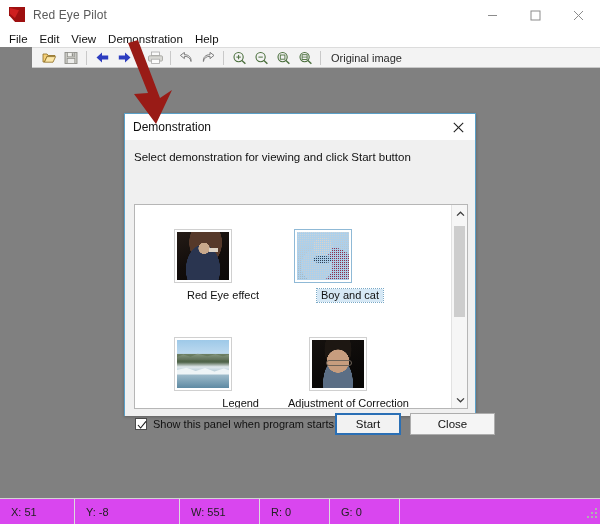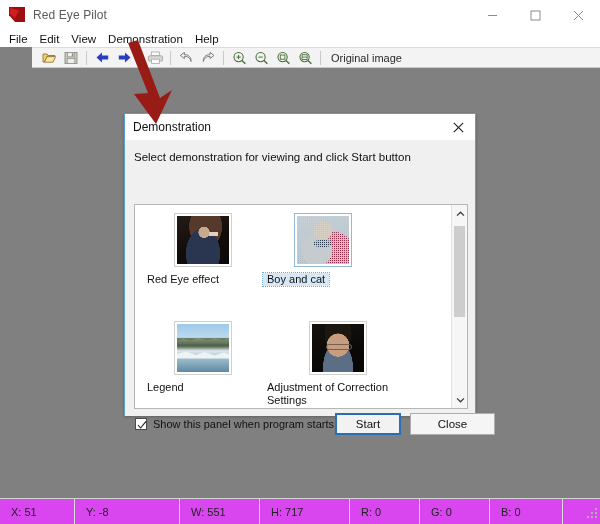--- a/index.html
+++ b/index.html
@@ -59,21 +59,21 @@
   .dlg-title span.t{font-size:12px;color:#101010;}
   .dlg-close{margin-left:auto;width:34px;height:25px;display:flex;align-items:center;
              justify-content:center;color:#202020;}
   .dlg-body{position:relative;height:276px;background:#f0f0f0;}
   .dlg-prompt{font-size:11.5px;color:#111;padding:11px 0 0 9px;}
 
   
   .listbox{position:absolute;left:9px;top:64px;width:334px;height:205px;background:#ffffff;
            border:1px solid #b6b6b6;box-sizing:border-box;overflow:hidden;}
   .items{position:absolute;left:0;top:0;width:316px;height:100%;}
-  .item{position:absolute;width:120px;text-align:left;}
+  .item{position:absolute;width:120px;text-align:right;margin-top:16px;}
   .item .thumb{width:58px;height:54px;margin:0 auto;background:#fff;border:1px solid #d0d0d0;
                box-sizing:border-box;padding:2px;position:relative;}
   .item .pic{width:100%;height:100%;position:relative;overflow:hidden;}
   .item .cap{font-size:11px;color:#111;margin-top:6px;line-height:12.5px;padding:0 4px;}
   .item.sel .thumb{border-color:#8fb9d6;background:#ffffff;}
   .item.sel .pic:after{content:"";position:absolute;inset:0;
       background-image:repeating-linear-gradient(0deg,rgba(173,208,235,.95) 0 1px,transparent 1px 2px),
                        repeating-linear-gradient(90deg,rgba(173,208,235,.95) 0 1px,transparent 1px 2px);}
   .item.sel .cap{background:#d6e8f5;outline:1px dotted #7aa9c6;display:inline-block;}
 
@@ -342,24 +342,22 @@
   <div class="arrow">
     <svg width="90" height="85" viewBox="0 0 90 85">
       <path d="M18 3 L28 0 L50 58 L62 50 L46 84 L24 54 L38 53 Z" fill="#991b16"></path>
     </svg>
   </div>
 
   <div class="statusbar">
     <div class="scell" style="width:75px;">X: 51</div>
     <div class="scell" style="width:105px;text-align:center;">Y: -8</div>
     <div class="scell" style="width:80px;">W: 551</div>
-    <div class="scell" style="width:90px;">H: 717</div>
     <div class="scell" style="width:70px;">R: 0</div>
     <div class="scell" style="width:70px;">G: 0</div>
-    <div class="scell" style="width:73px;">B: 0</div>
     <div class="scell last">
       <div class="grip">
         <i style="right:0;bottom:0;"></i>
           <i style="right:4px;bottom:0;"></i>
           <i style="right:8px;bottom:0;"></i>
         <i style="right:0;bottom:4px;"></i>
           <i style="right:4px;bottom:4px;"></i>
         <i style="right:0;bottom:8px;"></i>
       </div>
     </div>

